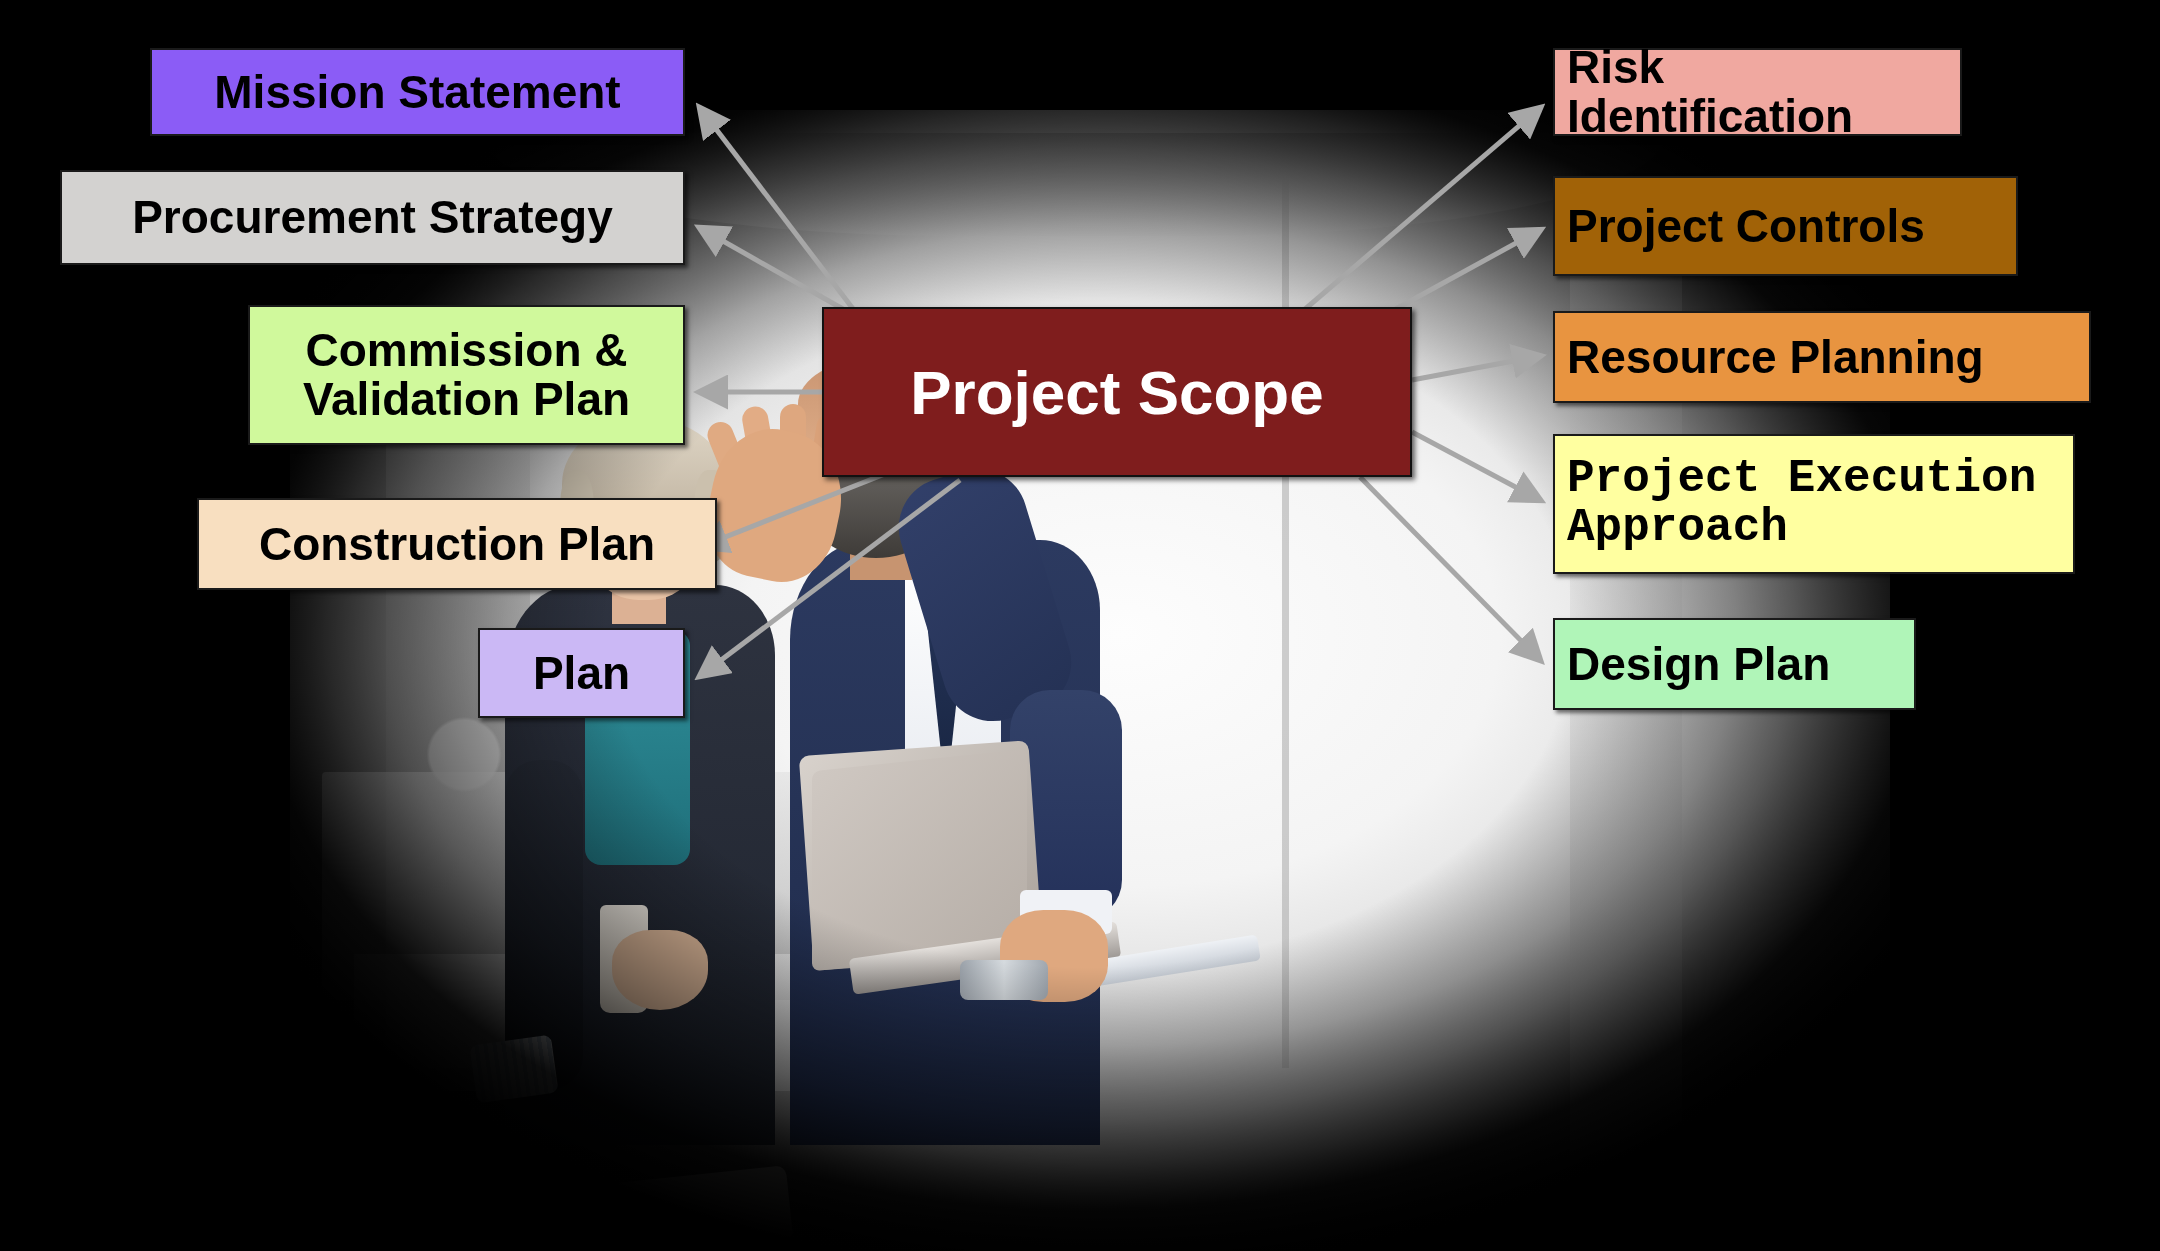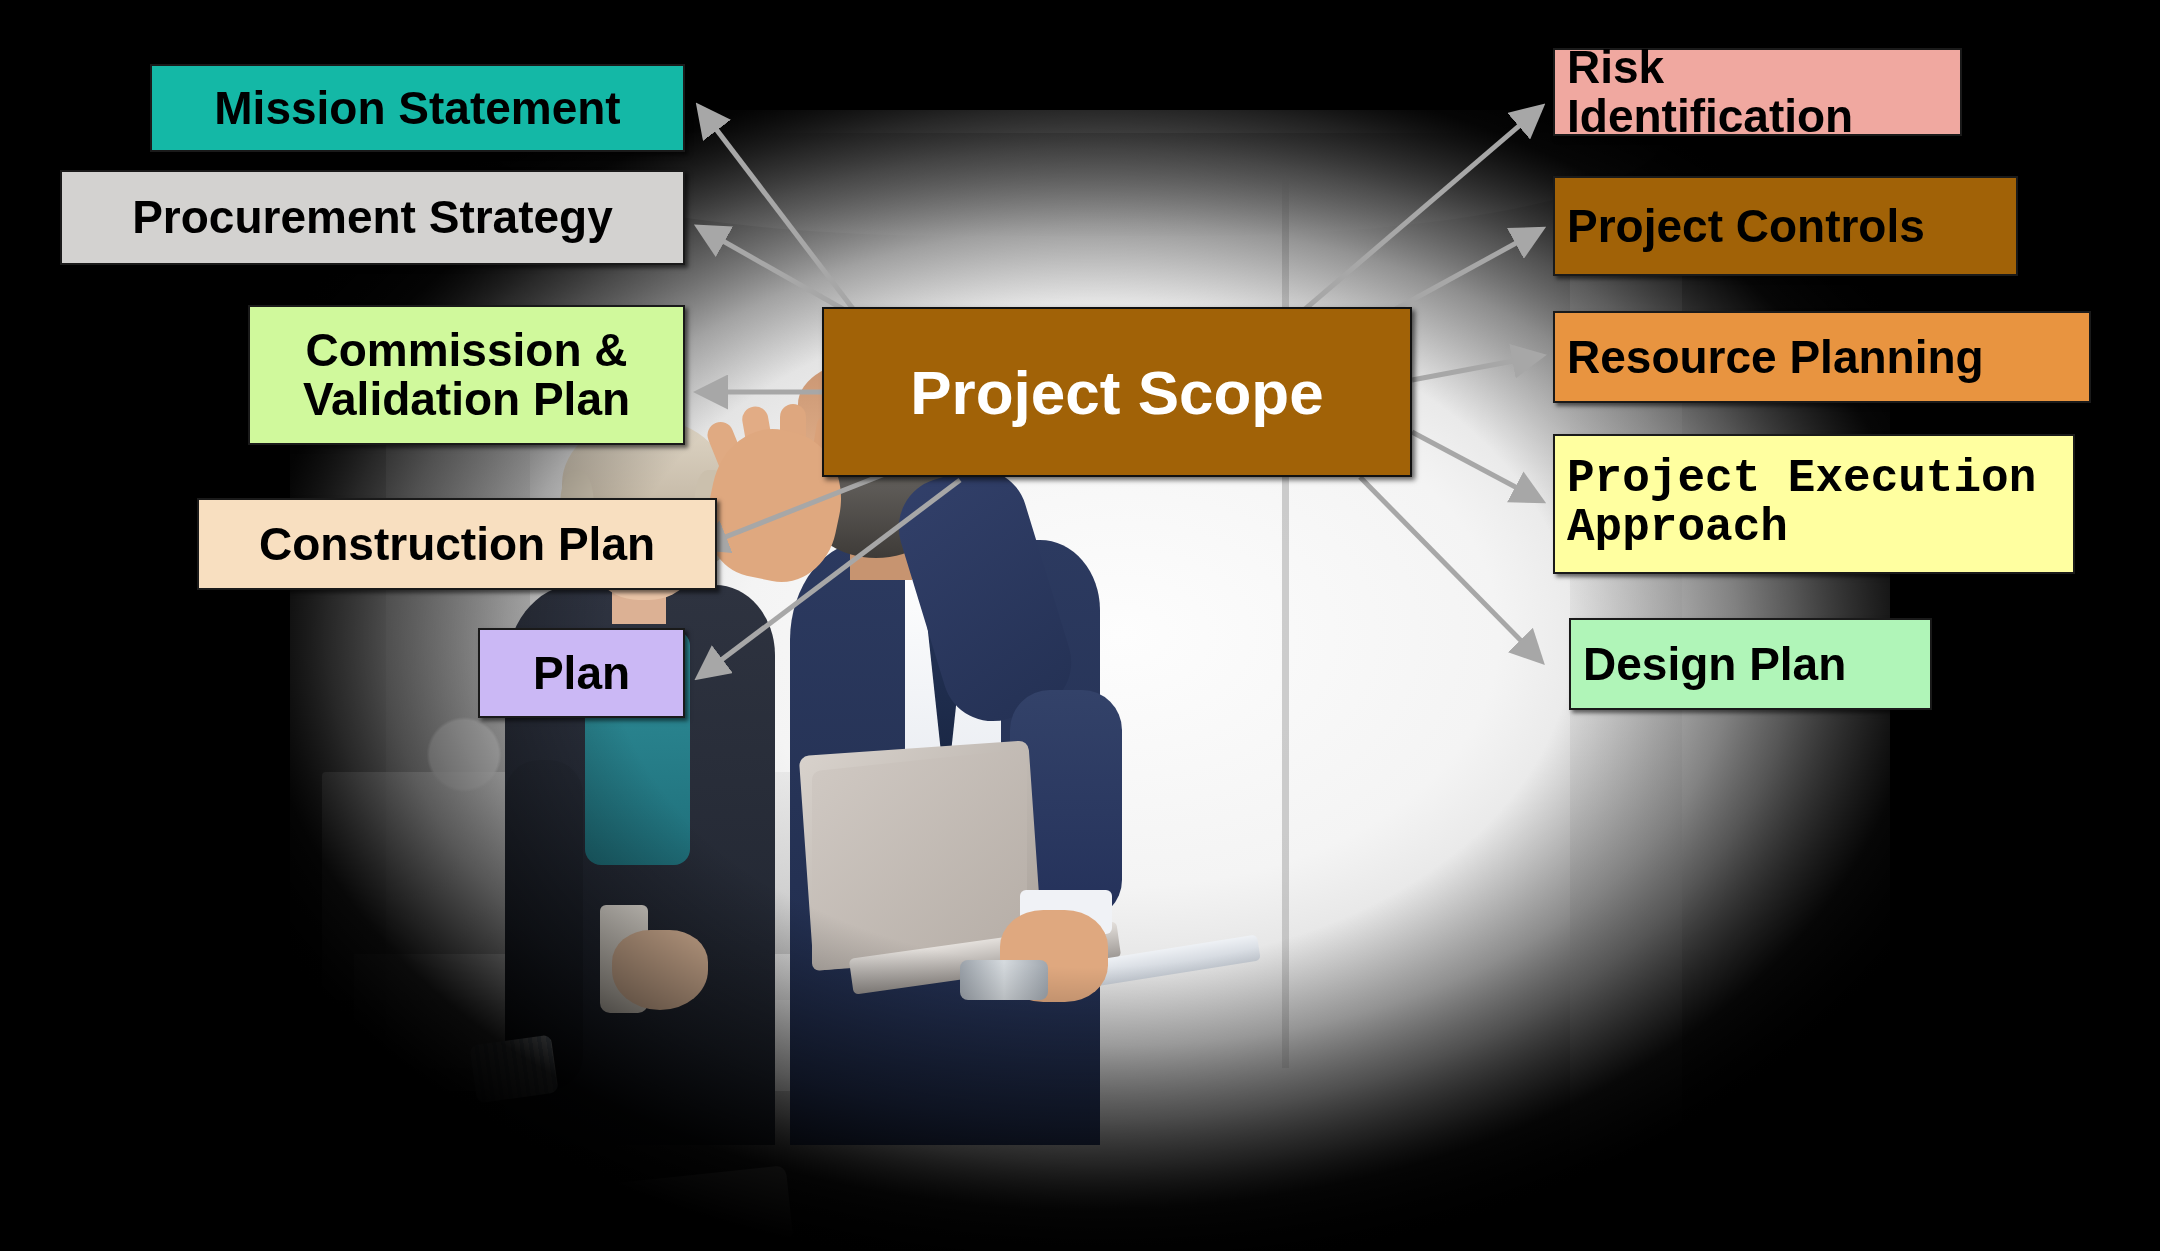--- a/index.html
+++ b/index.html
@@ -149,26 +149,26 @@
       <line x1="900" y1="468" x2="700" y2="547"></line>
       <line x1="960" y1="480" x2="700" y2="676"></line>
       <line x1="1290" y1="322" x2="1540" y2="108"></line>
       <line x1="1330" y1="345" x2="1540" y2="230"></line>
       <line x1="1412" y1="380" x2="1540" y2="356"></line>
       <line x1="1412" y1="432" x2="1540" y2="500"></line>
       <line x1="1360" y1="477" x2="1540" y2="660"></line>
     </g>
   </svg>
 
-  <div class="center-box" id="center-node" style="left: 822px; top: 307px; width: 590px; height: 170px; background: #a16207; color: rgb(255, 255, 255); font-size: 62px;">
+  <div class="center-box" id="center-node" style="left: 822px; top: 307px; width: 590px; height: 170px; background: #7f1d1d; color: rgb(255, 255, 255); font-size: 62px;">
     <span>Project Scope</span>
   </div>
 
   <div id="boxes">
-      <div class="box ctr" style="left: 150px; top: 64px; width: 535px; height: 88px; background: #14b8a6; font-size: 46px; padding: 0px 8px;">
+      <div class="box ctr" style="left: 150px; top: 48px; width: 535px; height: 88px; background: #8b5cf6; font-size: 46px; padding: 0px 8px;">
         <span>Mission Statement</span>
       </div>
       <div class="box ctr" style="left: 60px; top: 170px; width: 625px; height: 95px; background: rgb(211, 210, 208); font-size: 46px; padding: 0px 8px;">
         <span>Procurement Strategy</span>
       </div>
       <div class="box ctr" style="left: 248px; top: 305px; width: 437px; height: 140px; background: rgb(208, 249, 156); font-size: 46px; padding: 0px 25px;">
         <span>Commission &amp;<br>Validation Plan</span>
       </div>
       <div class="box ctr" style="left: 165px; top: 498px; width: 520px; height: 92px; background: rgb(248, 223, 192); font-size: 46px; padding: 0px 8px; margin-left: 32px;">
         <span>Construction Plan</span>
@@ -181,18 +181,18 @@
       </div>
       <div class="box lft" style="left: 1553px; top: 176px; width: 465px; height: 100px; background: #a16207; font-size: 46px; padding: 0px 12px;">
         <span>Project Controls</span>
       </div>
       <div class="box lft" style="left: 1553px; top: 311px; width: 538px; height: 92px; background: rgb(232, 148, 64); font-size: 46px; padding: 0px 12px; justify-content: flex-end;">
         <span>Resource Planning</span>
       </div>
       <div class="box lft" style="left: 1553px; top: 434px; width: 522px; height: 140px; background: rgb(255, 255, 160); font-size: 46px; padding: 0px 12px; font-family: Liberation Mono, monospace;">
         <span>Project Execution<br>Approach</span>
       </div>
-      <div class="box lft" style="left: 1553px; top: 618px; width: 363px; height: 92px; background: rgb(176, 245, 184); font-size: 46px; padding: 0px 12px; margin-left: 16px;">
+      <div class="box lft" style="left: 1553px; top: 618px; width: 363px; height: 92px; background: rgb(176, 245, 184); font-size: 46px; padding: 0px 12px;">
         <span>Design Plan</span>
       </div>
     </div>
 
 </div>
 
 </body></html>

